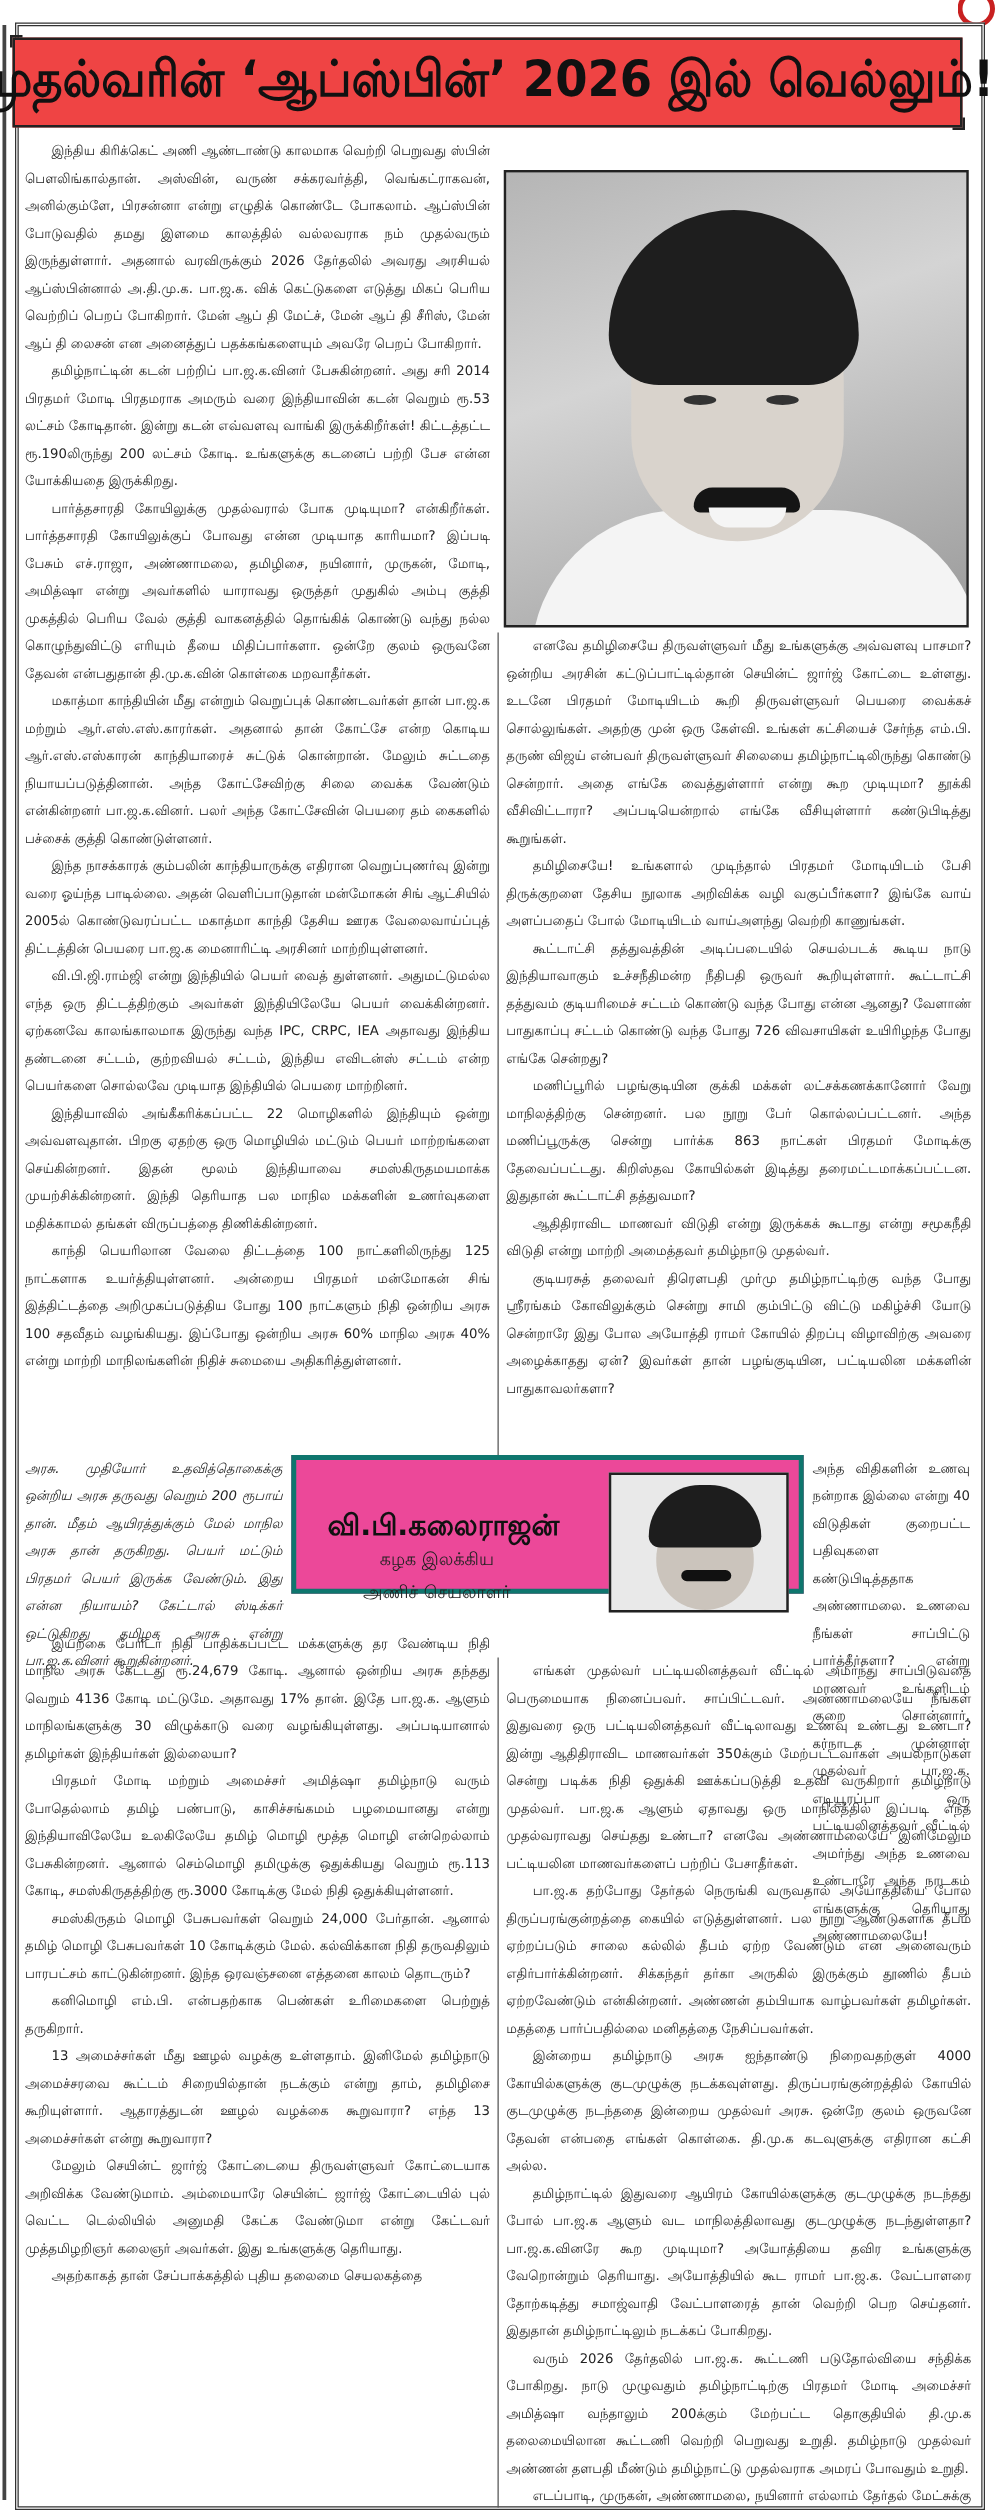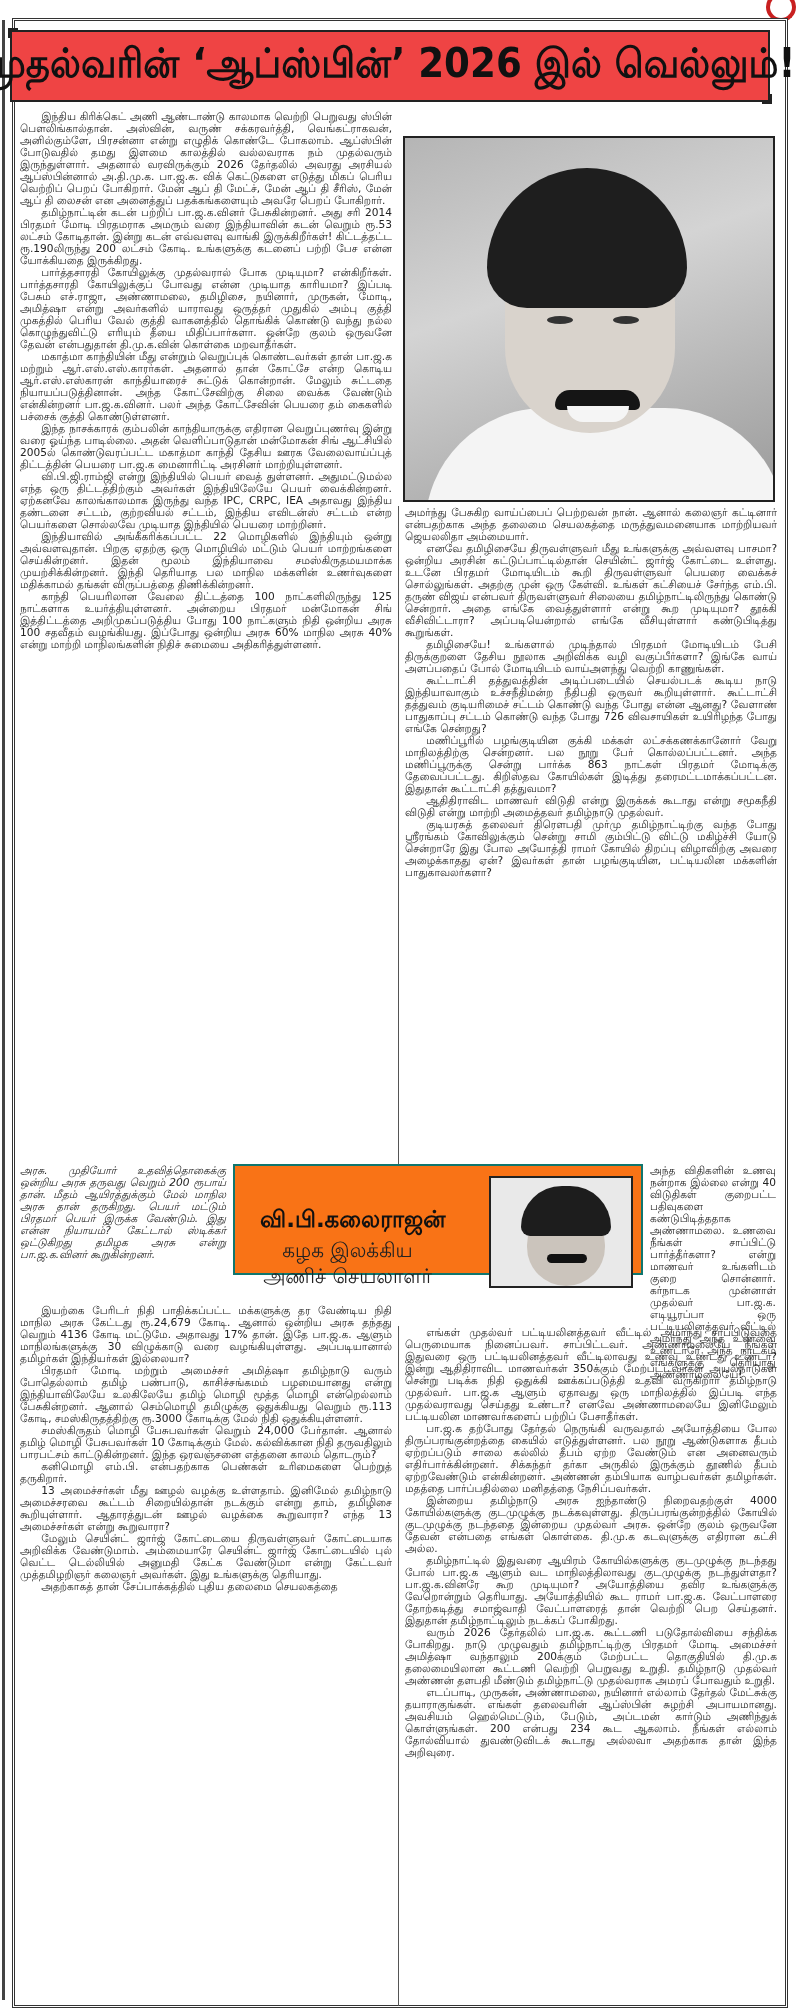--- a/index.html
+++ b/index.html
@@ -6,35 +6,35 @@
   body { width:800px; height:2008px; overflow:hidden; position:relative; font-family:"DejaVu Sans", sans-serif; color:#1a1a1a; }
   .page { position:absolute; left:12px; top:18px; width:776px; height:1990px; border:3px double #333; box-sizing:border-box; background:#fff; }
   .corner-mark { position:absolute; right:0; top:0; width:36px; height:16px; }
   .corner-mark span { display:block; position:absolute; right:4px; top:-8px; width:22px; height:22px; border-radius:50%; border:4px solid #c82020; border-top-color:transparent; }
   .left-rule { position:absolute; left:2px; top:20px; width:3px; height:1980px; background:#444; }
   .headline-box { position:absolute; left:10px; top:30px; width:760px; height:72px; border:2px solid #222; box-sizing:border-box; display:flex; align-items:center; justify-content:center; background:#ef4444; }
   .headline-box:before, .headline-box:after { content:""; position:absolute; width:8px; height:8px; border:2px solid #222; }
   .headline-box:before { left:-4px; top:-4px; border-right:none; border-bottom:none; }
   .headline-box:after { right:-4px; bottom:-4px; border-left:none; border-top:none; }
   .headline { font-family:"DejaVu Sans", sans-serif; font-weight:bold; font-size:40px; letter-spacing:0; color:#111; white-space:nowrap; transform:scaleX(0.93); }
-  .col { position:absolute; font-size:10.6px; line-height:12px; text-align:justify; color:#222; }
+  .col { position:absolute; font-size:10.6px; line-height:22px; text-align:justify; color:#222; }
   .col p { margin:0; text-indent:2em; }
   .col-left { left:20px; top:110px; width:372px; }
   .col-right-top { left:405px; top:506px; width:372px; }
   .photo { position:absolute; left:403px; top:136px; width:372px; height:366px; border:2px solid #222; box-sizing:border-box; overflow:hidden; background:linear-gradient(160deg,#b5b5b5 0%,#d4d4d4 40%,#9a9a9a 100%); }
   .photo .hair { position:absolute; left:82px; top:30px; width:200px; height:140px; background:#1e1e1e; border-radius:100px 100px 40px 40px; }
   .photo .face { position:absolute; left:100px; top:90px; width:170px; height:205px; background:#d9d3cc; border-radius:80px 80px 90px 90px; }
   .photo .eye { position:absolute; width:26px; height:8px; background:#333; border-radius:50%; }
   .photo .eye.l { left:142px; top:178px; } .photo .eye.r { left:208px; top:178px; }
   .photo .mustache { position:absolute; left:150px; top:252px; width:85px; height:20px; background:#151515; border-radius:30px 30px 10px 10px; }
   .photo .smile { position:absolute; left:162px; top:268px; width:62px; height:16px; background:#f5f5f5; border-radius:0 0 30px 30px; }
   .photo .shirt { position:absolute; left:20px; top:270px; width:360px; height:120px; background:#f4f4f4; border-radius:160px 160px 0 0; }
-  .byline-box { position:absolute; left:233px; top:1164px; width:410px; height:111px; border:2px solid #0f766e; box-sizing:border-box; background:#f97316; }
+  .byline-box { position:absolute; left:233px; top:1164px; width:410px; height:111px; border:4px solid #0f766e; box-sizing:border-box; background:#ec4899; }
   .byline-box .name { position:absolute; left:25px; top:40px; font-weight:bold; font-size:23px; color:#111; }
-  .byline-box .role1, .byline-box .role2 { position:absolute; left:0; width:225px; text-align:center; font-size:20px; color:#222; }
+  .byline-box .role1, .byline-box .role2 { position:absolute; left:0; width:225px; text-align:center; font-size:14px; color:#222; }
   .byline-box .role1 { top:72px; } .byline-box .role2 { top:98px; }
   .byline-photo { position:absolute; right:8px; top:10px; width:144px; height:112px; border:2px solid #222; box-sizing:border-box; overflow:hidden; background:#e9e9e9; }
   .byline-photo .hair { position:absolute; left:30px; top:8px; width:90px; height:50px; background:#1d1d1d; border-radius:45px 45px 10px 10px; }
   .byline-photo .face { position:absolute; left:36px; top:28px; width:78px; height:80px; background:#cbc4bc; border-radius:40px; }
   .byline-photo .mus { position:absolute; left:56px; top:76px; width:40px; height:9px; background:#111; border-radius:8px; }
   .col-left-bottom { left:20px; top:1164px; width:206px;font-style:italic; }
   .col-right-mid { left:650px; top:1164px; width:126px; }
   .col-right-bottom { left:405px; top:1326px; width:372px; }
   .col-left-tail { left:20px; top:1304px; width:372px; }
   .divider { position:absolute; left:398px; width:1px; background:#555; }
@@ -70,21 +70,20 @@
   <div class="hair"></div>
   <div class="eye l"></div>
   <div class="eye r"></div>
   <div class="mustache"></div>
   <div class="smile"></div>
 </div>
 
 <div class="divider" style="top:506px;height:660px;"></div>
 
 <div class="col col-right-top">
-  <p style="text-indent:0">அமர்ந்து பேசுகிற வாய்ப்பைப் பெற்றவன் நான். ஆனால் கலைஞர் கட்டினார் என்பதற்காக அந்த தலைமை செயலகத்தை மருத்துவமனையாக மாற்றியவர் ஜெயலலிதா அம்மையார்.</p>
   <p>எனவே தமிழிசையே திருவள்ளுவர் மீது உங்களுக்கு அவ்வளவு பாசமா? ஒன்றிய அரசின் கட்டுப்பாட்டில்தான் செயின்ட் ஜார்ஜ் கோட்டை உள்ளது. உடனே பிரதமர் மோடியிடம் கூறி திருவள்ளுவர் பெயரை வைக்கச் சொல்லுங்கள். அதற்கு முன் ஒரு கேள்வி. உங்கள் கட்சியைச் சேர்ந்த எம்.பி. தருண் விஜய் என்பவர் திருவள்ளுவர் சிலையை தமிழ்நாட்டிலிருந்து கொண்டு சென்றார். அதை எங்கே வைத்துள்ளார் என்று கூற முடியுமா? தூக்கி வீசிவிட்டாரா? அப்படியென்றால் எங்கே வீசியுள்ளார் கண்டுபிடித்து கூறுங்கள்.</p>
   <p>தமிழிசையே! உங்களால் முடிந்தால் பிரதமர் மோடியிடம் பேசி திருக்குறளை தேசிய நூலாக அறிவிக்க வழி வகுப்பீர்களா? இங்கே வாய் அளப்பதைப் போல் மோடியிடம் வாய்அளந்து வெற்றி காணுங்கள்.</p>
   <p>கூட்டாட்சி தத்துவத்தின் அடிப்படையில் செயல்படக் கூடிய நாடு இந்தியாவாகும் உச்சநீதிமன்ற நீதிபதி ஒருவர் கூறியுள்ளார். கூட்டாட்சி தத்துவம் குடியரிமைச் சட்டம் கொண்டு வந்த போது என்ன ஆனது? வேளாண் பாதுகாப்பு சட்டம் கொண்டு வந்த போது 726 விவசாயிகள் உயிரிழந்த போது எங்கே சென்றது?</p>
   <p>மணிப்பூரில் பழங்குடியின குக்கி மக்கள் லட்சக்கணக்கானோர் வேறு மாநிலத்திற்கு சென்றனர். பல நூறு பேர் கொல்லப்பட்டனர். அந்த மணிப்பூருக்கு சென்று பார்க்க 863 நாட்கள் பிரதமர் மோடிக்கு தேவைப்பட்டது. கிறிஸ்தவ கோயில்கள் இடித்து தரைமட்டமாக்கப்பட்டன. இதுதான் கூட்டாட்சி தத்துவமா?</p>
   <p>ஆதிதிராவிட மாணவர் விடுதி என்று இருக்கக் கூடாது என்று சமூகநீதி விடுதி என்று மாற்றி அமைத்தவர் தமிழ்நாடு முதல்வர்.</p>
   <p>குடியரசுத் தலைவர் திரௌபதி முர்மு தமிழ்நாட்டிற்கு வந்த போது ஸ்ரீரங்கம் கோவிலுக்கும் சென்று சாமி கும்பிட்டு விட்டு மகிழ்ச்சி யோடு சென்றாரே இது போல அயோத்தி ராமர் கோயில் திறப்பு விழாவிற்கு அவரை அழைக்காதது ஏன்? இவர்கள் தான் பழங்குடியின, பட்டியலின மக்களின் பாதுகாவலர்களா?</p>
 </div>
 
 <div class="col col-left-bottom">
   <p style="text-indent:0">அரசு. முதியோர் உதவித்தொகைக்கு ஒன்றிய அரசு தருவது வெறும் 200 ரூபாய் தான். மீதம் ஆயிரத்துக்கும் மேல் மாநில அரசு தான் தருகிறது. பெயர் மட்டும் பிரதமர் பெயர் இருக்க வேண்டும். இது என்ன நியாயம்? கேட்டால் ஸ்டிக்கர் ஒட்டுகிறது தமிழக அரசு என்று பா.ஜ.க.வினர் கூறுகின்றனர்.</p>

